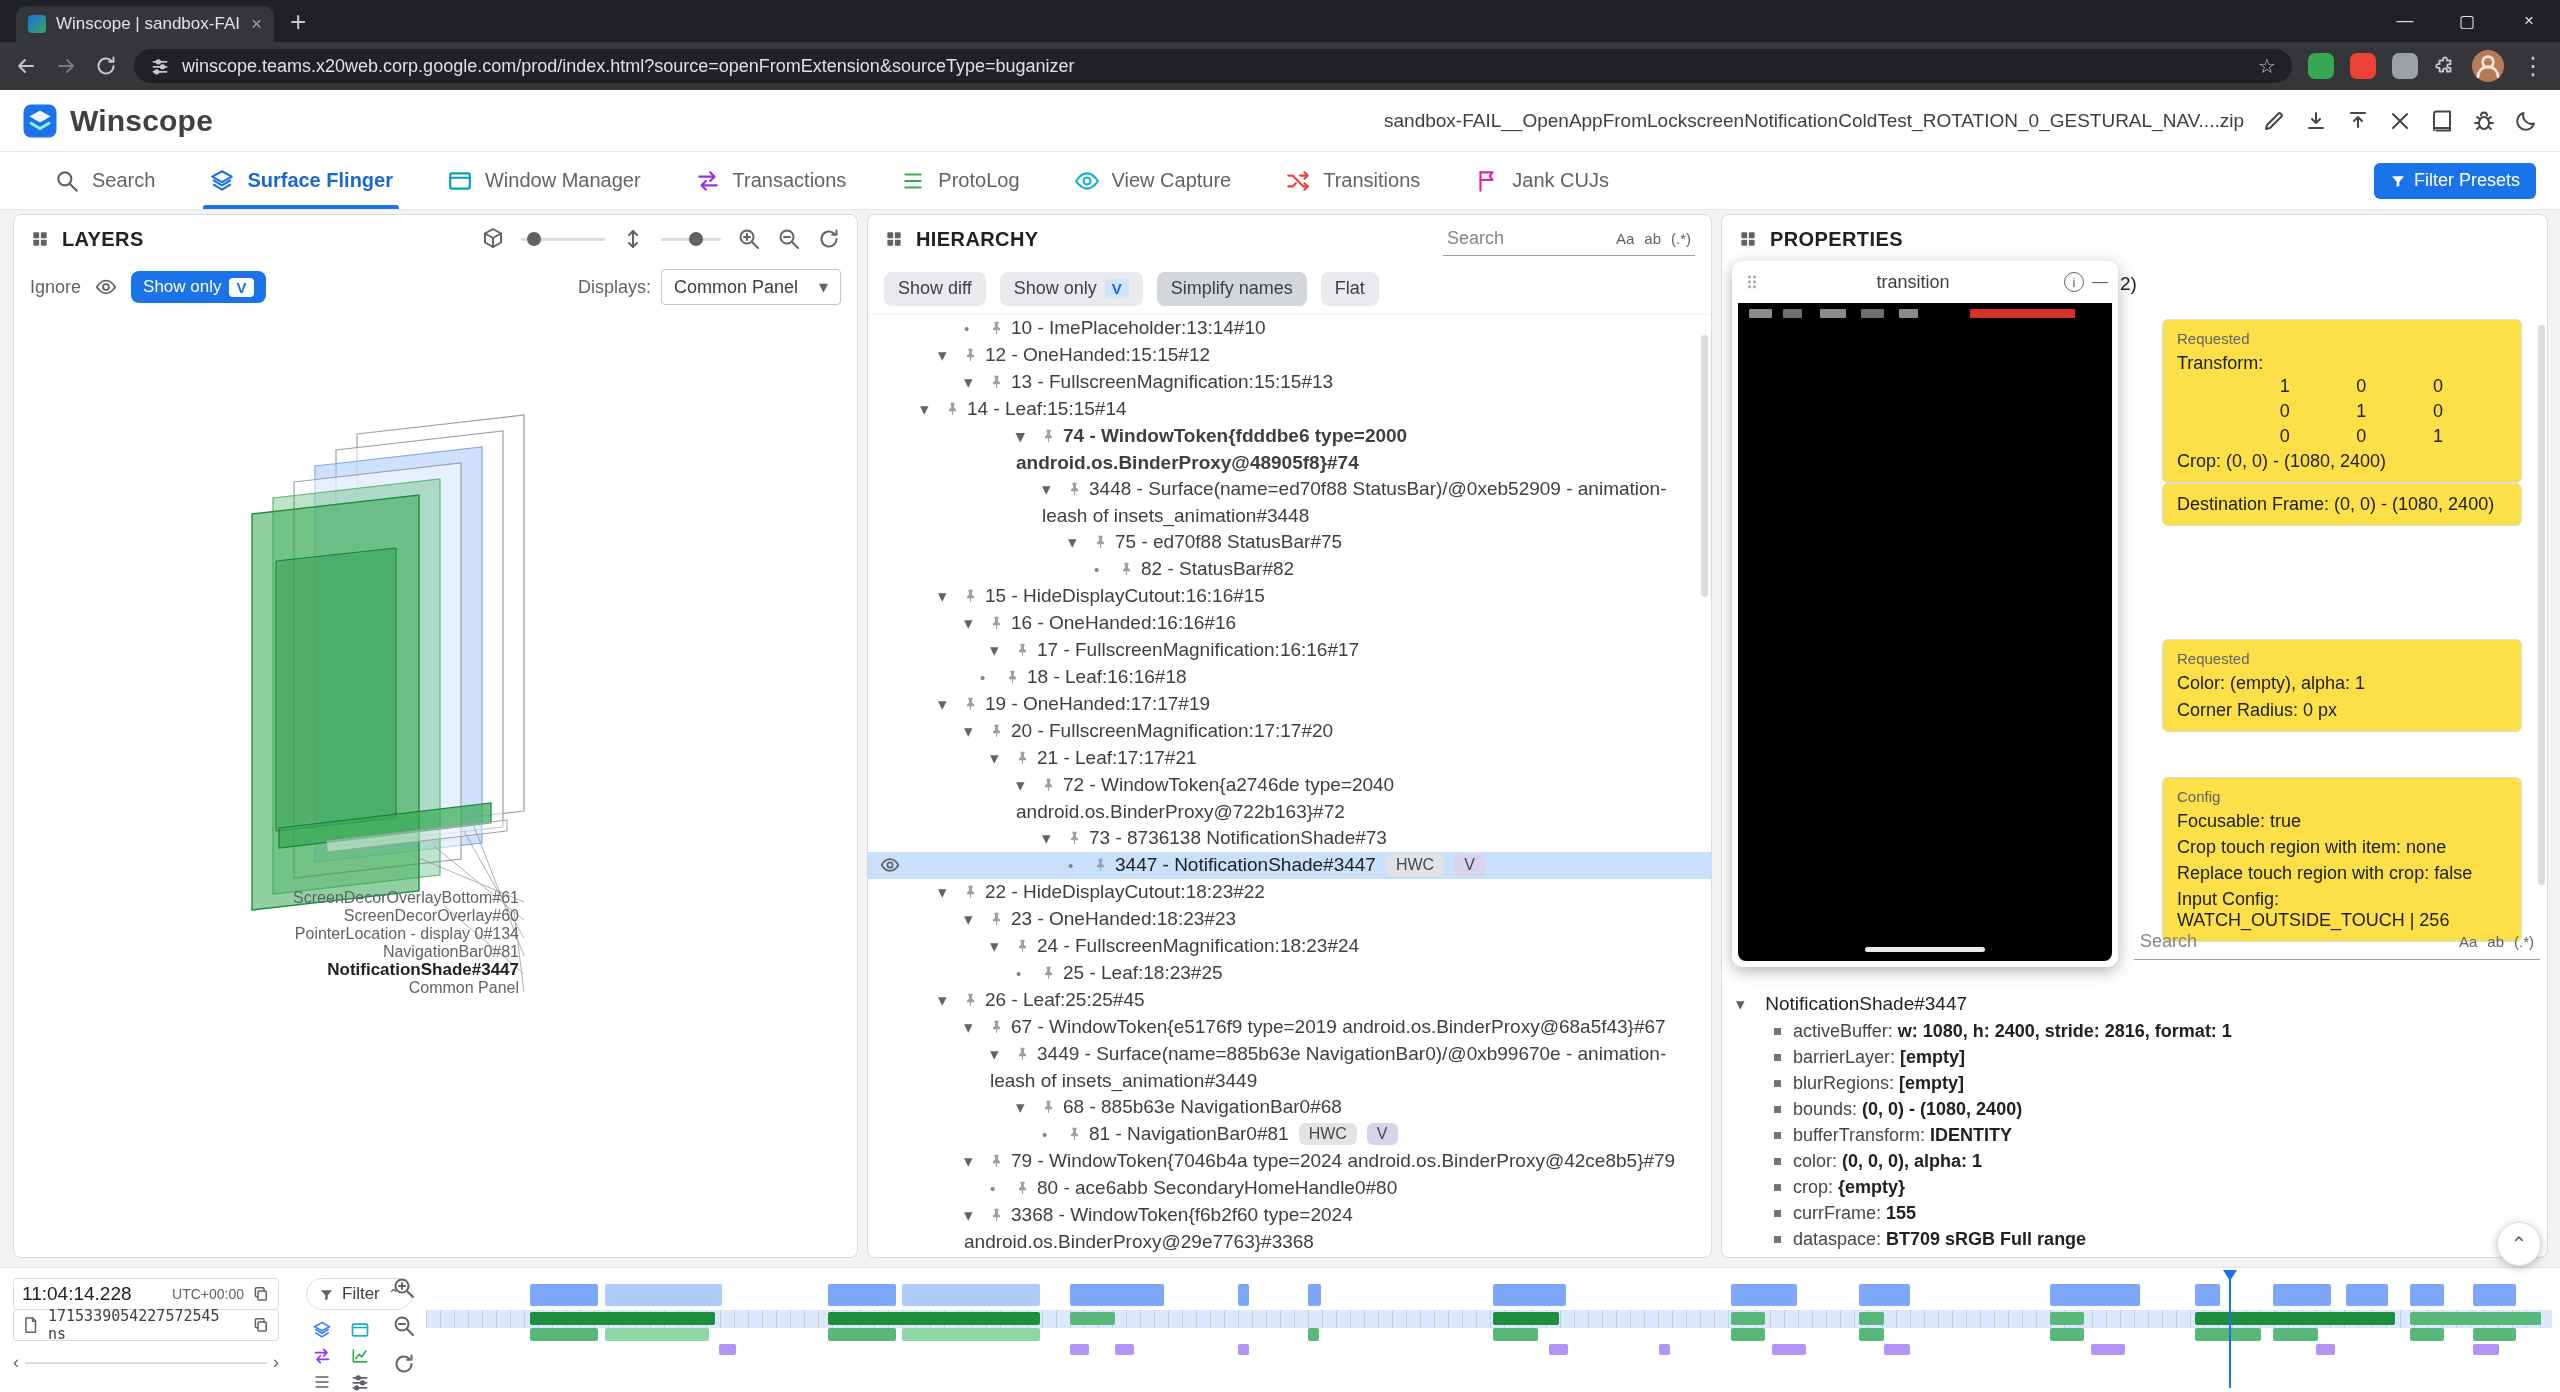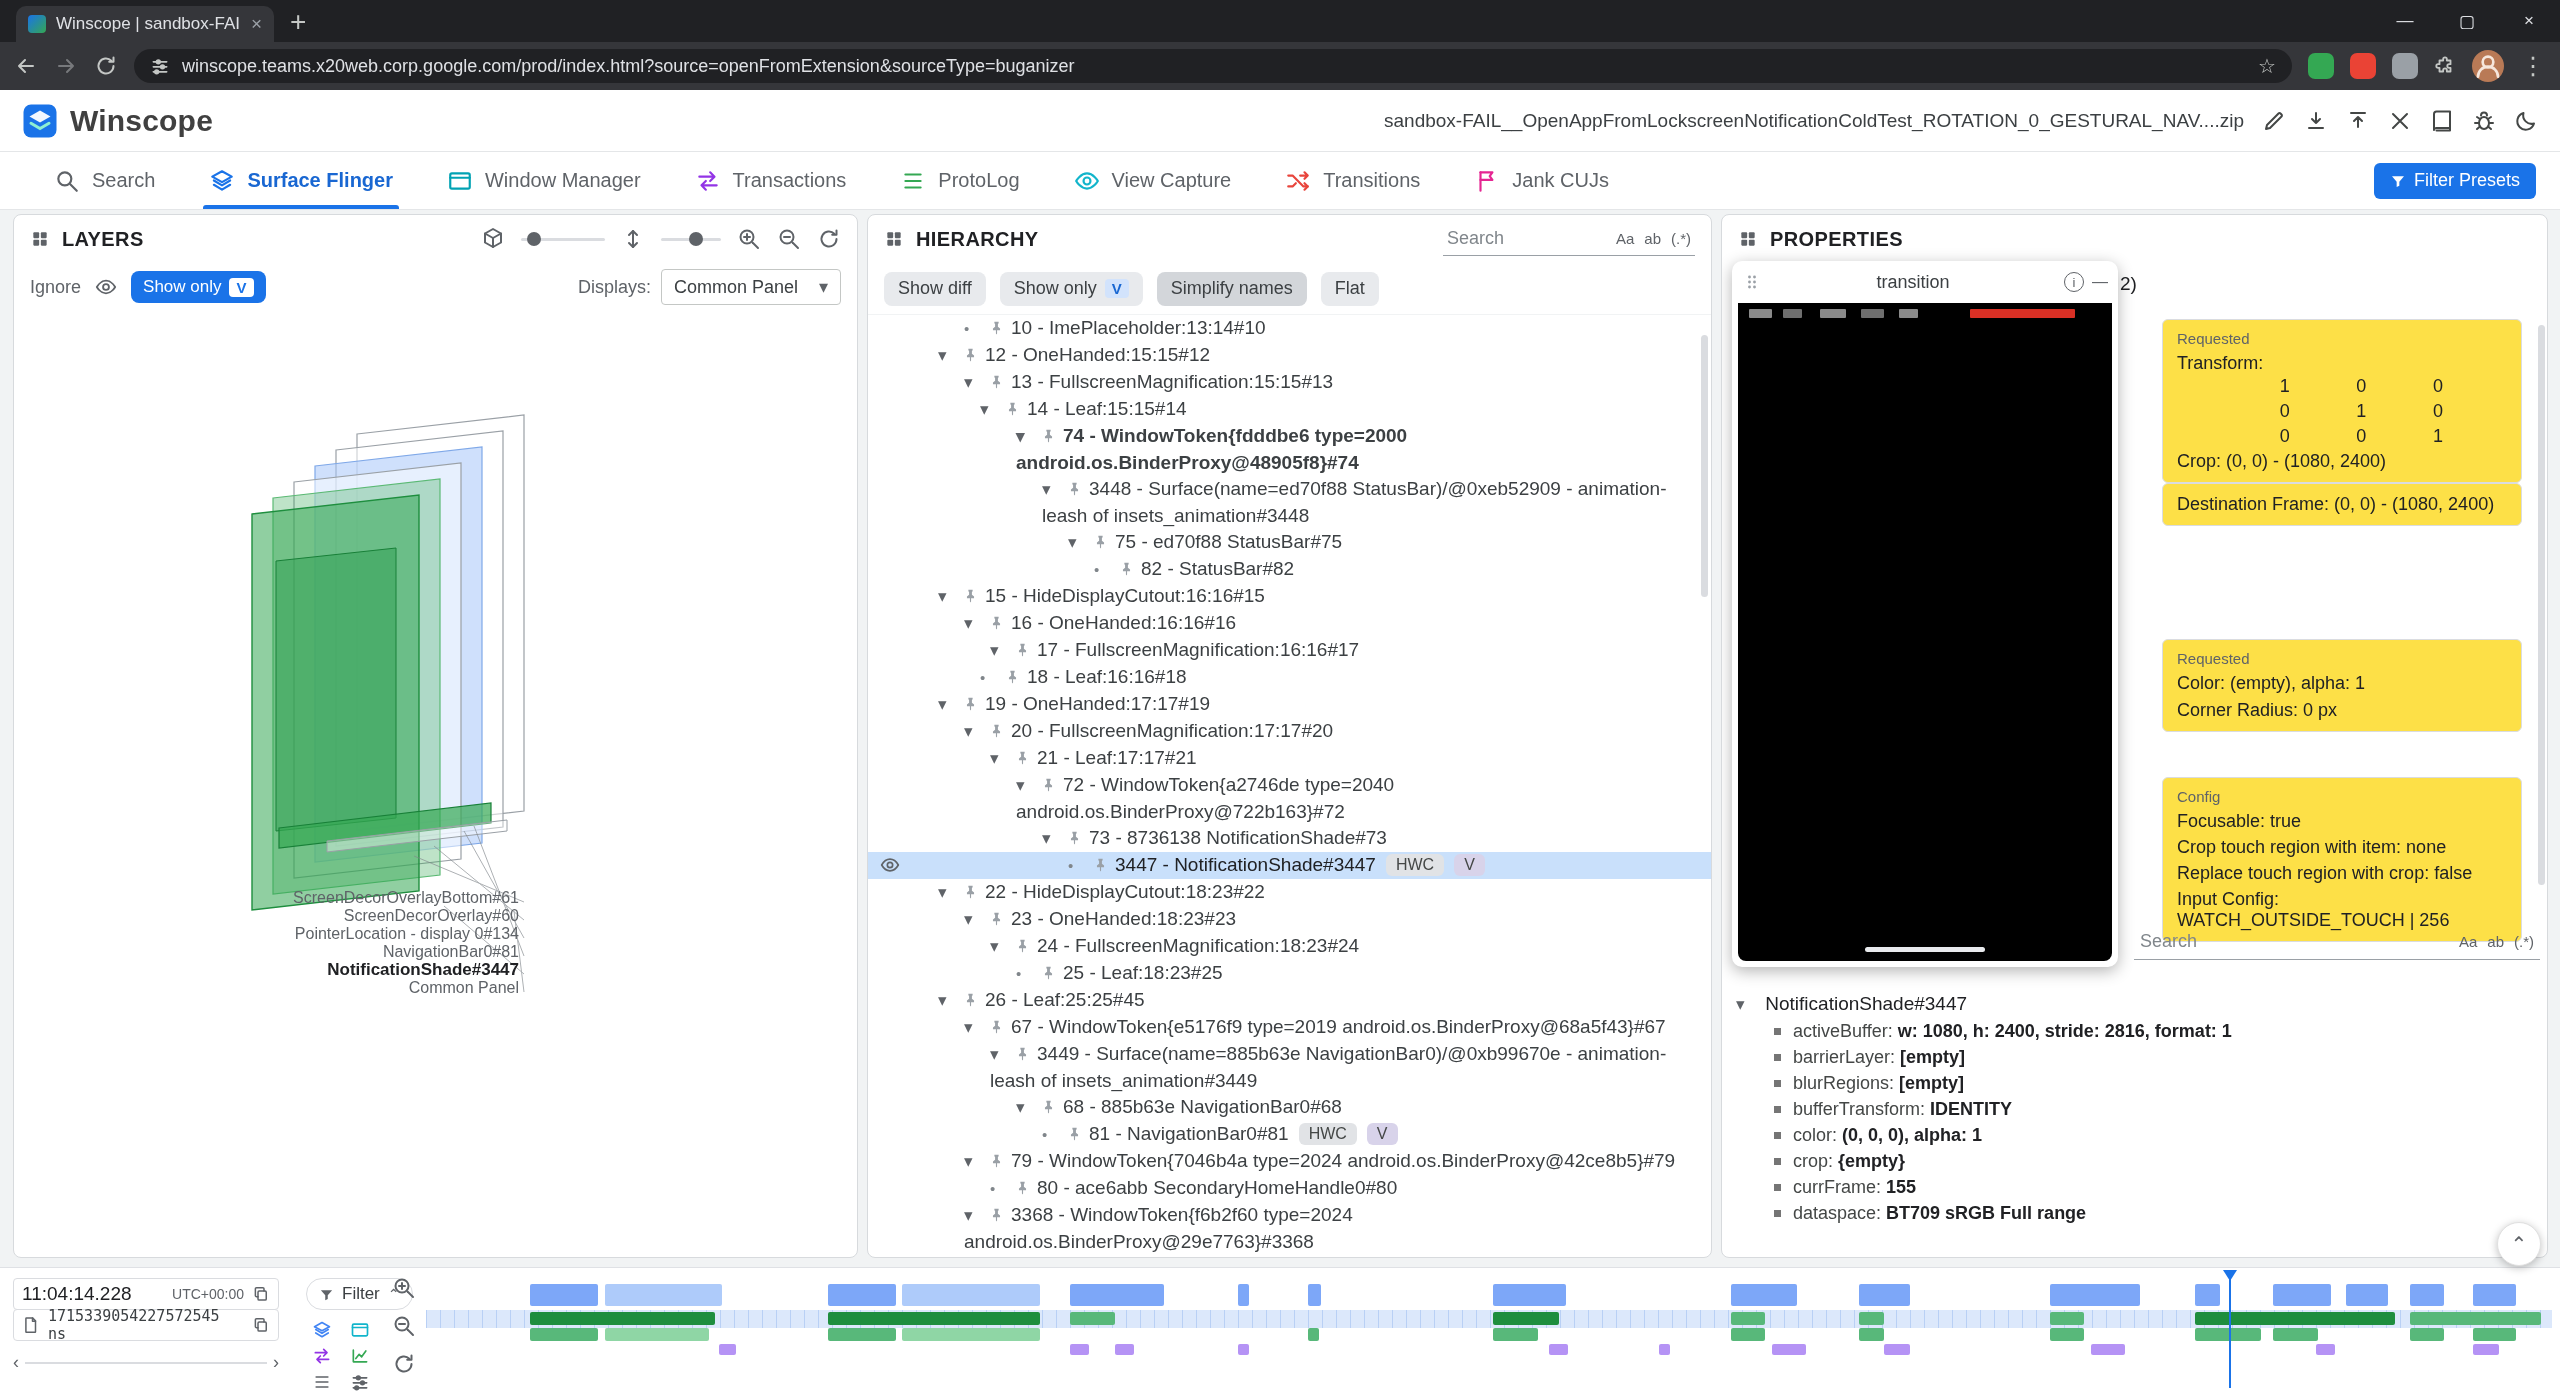--- a/index.html
+++ b/index.html
@@ -472,21 +472,21 @@
   <div class="tree">
       <div class="tree-row" style="padding-left: 96px;"><span class="tw bullet">•</span><span class="ico pin"><svg viewBox="0 0 24 24" fill="currentColor">
             <path d="M9 4h6v2l-1 1v4l3 2.5V16h-4.2v4.6L12 22l-.8-1.4V16H7v-2.5L10 11V7L9 6z"></path>
           </svg></span><span>10 - ImePlaceholder:13:14#10</span></div>
       <div class="tree-row" style="padding-left: 70px;"><span class="tw">▾</span><span class="ico pin"><svg viewBox="0 0 24 24" fill="currentColor">
             <path d="M9 4h6v2l-1 1v4l3 2.5V16h-4.2v4.6L12 22l-.8-1.4V16H7v-2.5L10 11V7L9 6z"></path>
           </svg></span><span>12 - OneHanded:15:15#12</span></div>
       <div class="tree-row" style="padding-left: 96px;"><span class="tw">▾</span><span class="ico pin"><svg viewBox="0 0 24 24" fill="currentColor">
             <path d="M9 4h6v2l-1 1v4l3 2.5V16h-4.2v4.6L12 22l-.8-1.4V16H7v-2.5L10 11V7L9 6z"></path>
           </svg></span><span>13 - FullscreenMagnification:15:15#13</span></div>
-      <div class="tree-row" style="padding-left: 112px;"><span class="tw">▾</span><span class="ico pin"><svg viewBox="0 0 24 24" fill="currentColor">
+      <div class="tree-row" style="padding-left: 52px;"><span class="tw">▾</span><span class="ico pin"><svg viewBox="0 0 24 24" fill="currentColor">
             <path d="M9 4h6v2l-1 1v4l3 2.5V16h-4.2v4.6L12 22l-.8-1.4V16H7v-2.5L10 11V7L9 6z"></path>
           </svg></span><span>14 - Leaf:15:15#14</span></div>
       <div class="tree-row" style="padding-left: 148px; font-weight: bold;"><span class="tw">▾</span><span class="ico pin"><svg viewBox="0 0 24 24" fill="currentColor">
             <path d="M9 4h6v2l-1 1v4l3 2.5V16h-4.2v4.6L12 22l-.8-1.4V16H7v-2.5L10 11V7L9 6z"></path>
           </svg></span><span>74 - WindowToken{fdddbe6 type=2000 android.os.BinderProxy@48905f8}#74</span></div>
       <div class="tree-row" style="padding-left: 174px;"><span class="tw">▾</span><span class="ico pin"><svg viewBox="0 0 24 24" fill="currentColor">
             <path d="M9 4h6v2l-1 1v4l3 2.5V16h-4.2v4.6L12 22l-.8-1.4V16H7v-2.5L10 11V7L9 6z"></path>
           </svg></span><span>3448 - Surface(name=ed70f88 StatusBar)/@0xeb52909 - animation-leash of insets_animation#3448</span></div>
       <div class="tree-row" style="padding-left: 200px;"><span class="tw">▾</span><span class="ico pin"><svg viewBox="0 0 24 24" fill="currentColor">
             <path d="M9 4h6v2l-1 1v4l3 2.5V16h-4.2v4.6L12 22l-.8-1.4V16H7v-2.5L10 11V7L9 6z"></path>
@@ -652,20 +652,21 @@
 
   <div class="props">
     <div class="prop-root">
       <span class="tw">▾</span>
       <span>NotificationShade#3447</span>
     </div>
     <div id="prop-rows">
         <div class="prop-row"><span class="bullet-sq"></span><span class="prop-key">activeBuffer: </span><span class="prop-val">w: 1080, h: 2400, stride: 2816, format: 1</span></div>
         <div class="prop-row"><span class="bullet-sq"></span><span class="prop-key">barrierLayer: </span><span class="prop-val">[empty]</span></div>
         <div class="prop-row"><span class="bullet-sq"></span><span class="prop-key">blurRegions: </span><span class="prop-val">[empty]</span></div>
+        <div class="prop-row"><span class="bullet-sq"></span><span class="prop-key">bounds: </span><span class="prop-val">(0, 0) - (1080, 2400)</span></div>
         <div class="prop-row"><span class="bullet-sq"></span><span class="prop-key">bufferTransform: </span><span class="prop-val">IDENTITY</span></div>
         <div class="prop-row"><span class="bullet-sq"></span><span class="prop-key">color: </span><span class="prop-val">(0, 0, 0), alpha: 1</span></div>
         <div class="prop-row"><span class="bullet-sq"></span><span class="prop-key">crop: </span><span class="prop-val">{empty}</span></div>
         <div class="prop-row"><span class="bullet-sq"></span><span class="prop-key">currFrame: </span><span class="prop-val">155</span></div>
         <div class="prop-row"><span class="bullet-sq"></span><span class="prop-key">dataspace: </span><span class="prop-val">BT709 sRGB Full range</span></div>
       </div>
   </div>
   <span class="scroll-thumb" style="right:2px;top:110px;height:560px"></span>
 </div>
 

